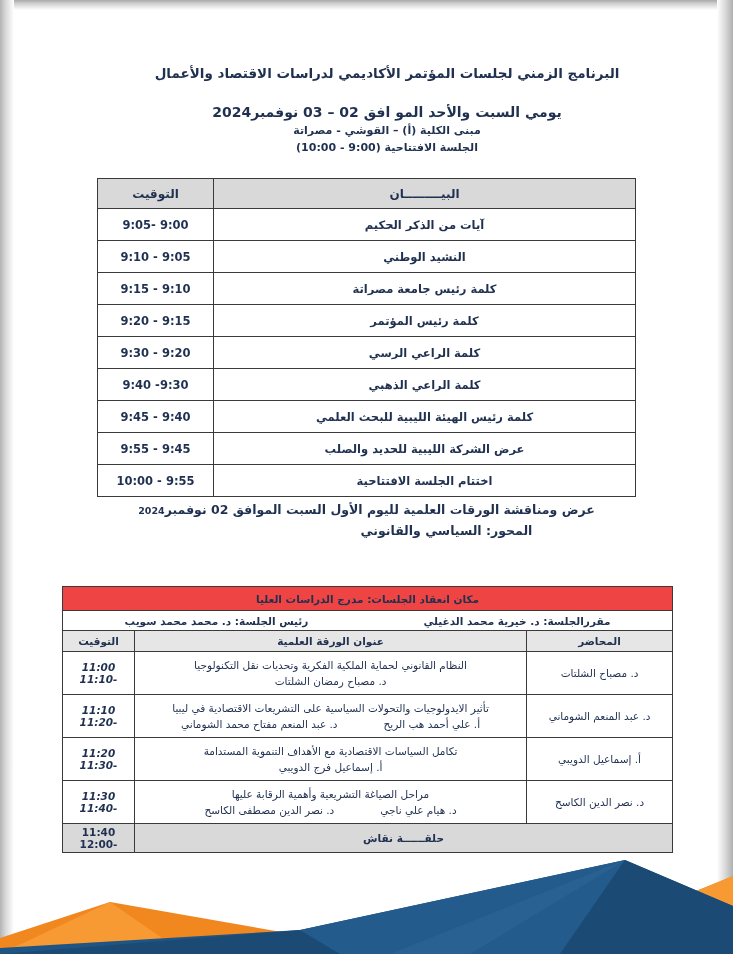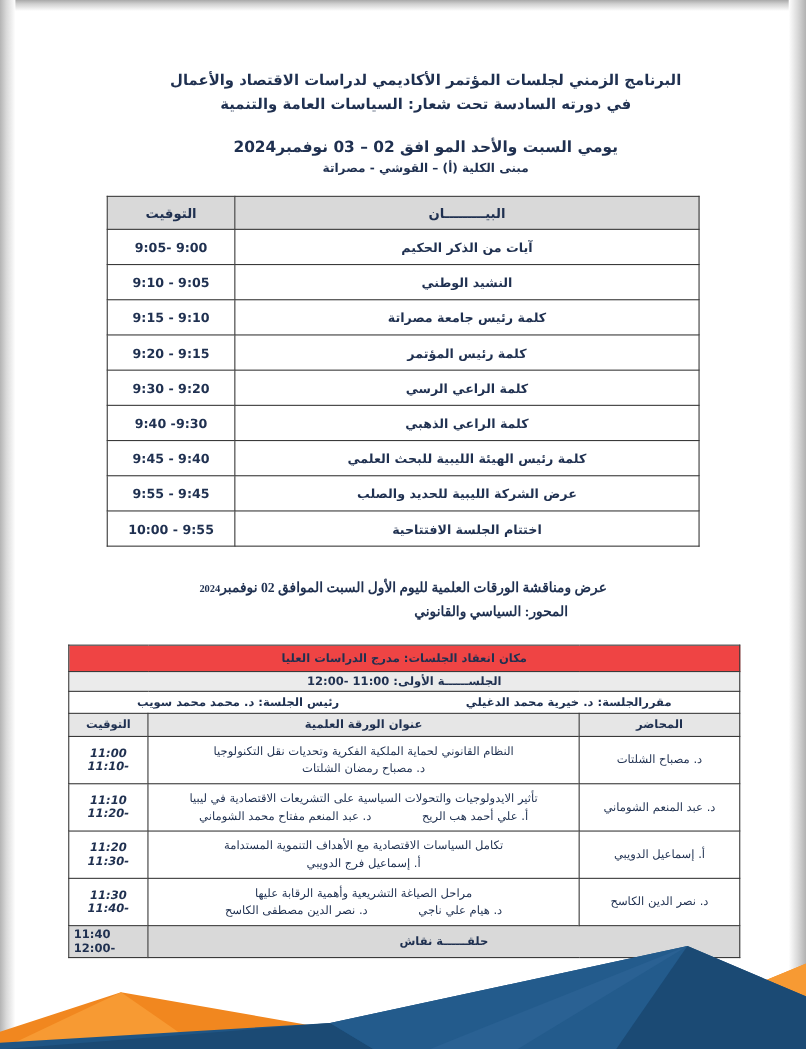--- a/index.html
+++ b/index.html
@@ -97,24 +97,23 @@
   .t1-break td {
     background: #d9d9d9;
     text-align: center;
     height: 34px;
     font-size: 11.5px;
   }
 
   
   #mid-heading {
     position: absolute;
-    left: 0; top: 524px;
+    left: 0; top: 500px;
     width: 733px;
     text-align: center;
-    font-family: Liberation Serif, serif;
   }
   #mid-heading .mid-l1 {
     font-size: 12.5px;
     font-weight: bold;
     color: #1f3050;
     line-height: 20px;
   }
   #mid-heading .mid-l1 .small-date {
     font-size: 9.5px;
     vertical-align: baseline;
@@ -217,21 +216,21 @@
     height: 26px;
     font-weight: bold;
   }
   .discussion-label {
     text-align: center;
     font-size: 13px;
     letter-spacing: 0;
     margin-left: 29px;
   }
   .discussion-time {
-    text-align: left;
+    text-align: center;
     font-size: 10.5px;
   }
 
   
   #bottom-decor {
     position: absolute;
     left: 0; bottom: 0;
     width: 733px; height: 110px;
     pointer-events: none;
   }
@@ -240,23 +239,23 @@
 <body>
 
 <div id="page">
 
   <div id="edge-shade-top"></div>
   <div id="edge-shade-left"></div>
   <div id="edge-shade-right"></div>
 
   <div id="doc-header">
     <div class="hdr-line1">البرنامج الزمني لجلسات المؤتمر الأكاديمي لدراسات الاقتصاد والأعمال</div>
-    <div class="hdr-line2">في دورته السادسة تحت شعار: السياسات العامة والتنمية</div>
     <div class="hdr-line3">يومي السبت والأحد المو افق 02 – 03 نوفمبر2024</div>
     <div class="hdr-line4">مبنى الكلية (أ) – القوشي - مصراتة</div>
+    <div class="hdr-line5">الجلسة الافتتاحية (9:00 - 10:00)</div>
   </div>
 
   <table id="table-opening">
     <colgroup>
       <col class="col-item">
       <col class="col-time">
     </colgroup>
     <thead>
       <tr>
         <th>البيـــــــــان</th>
@@ -310,23 +309,20 @@
 
   <table id="table-session">
     <colgroup>
       <col class="c-speaker">
       <col class="c-title">
       <col class="c-time">
     </colgroup>
     <tbody>
       <tr class="venue-row">
         <td colspan="3">مكان انعقاد الجلسات: مدرج الدراسات العليا</td>
-      </tr>
-      <tr class="session-title-row">
-        <td colspan="3">الجلســــــة الأولى: 11:00 -12:00</td>
       </tr>
       <tr class="chairs-row">
         <td colspan="3">
           <div class="chairs-flex">
             <span>مقررالجلسة: د. خيرية محمد الدغيلي</span>
             <span>رئيس الجلسة: د. محمد محمد سويب</span>
           </div>
         </td>
       </tr>
       <tr class="colhead-row">

